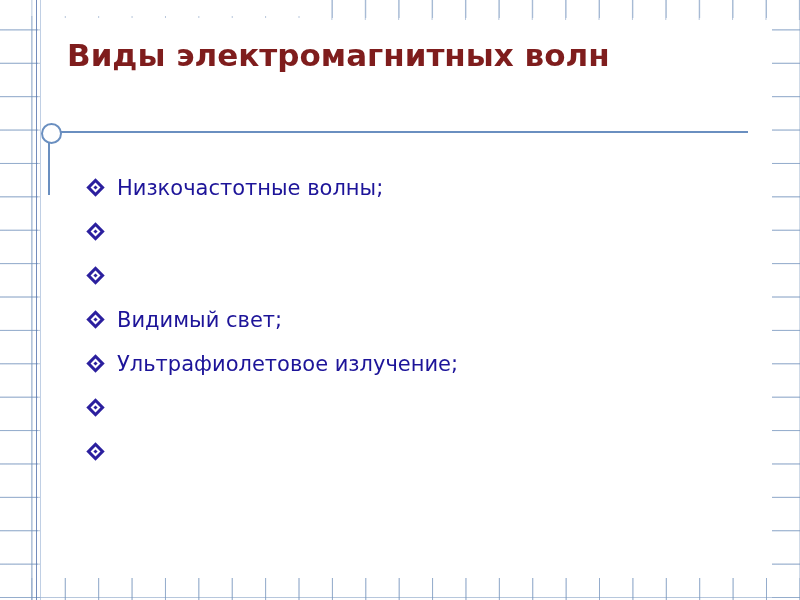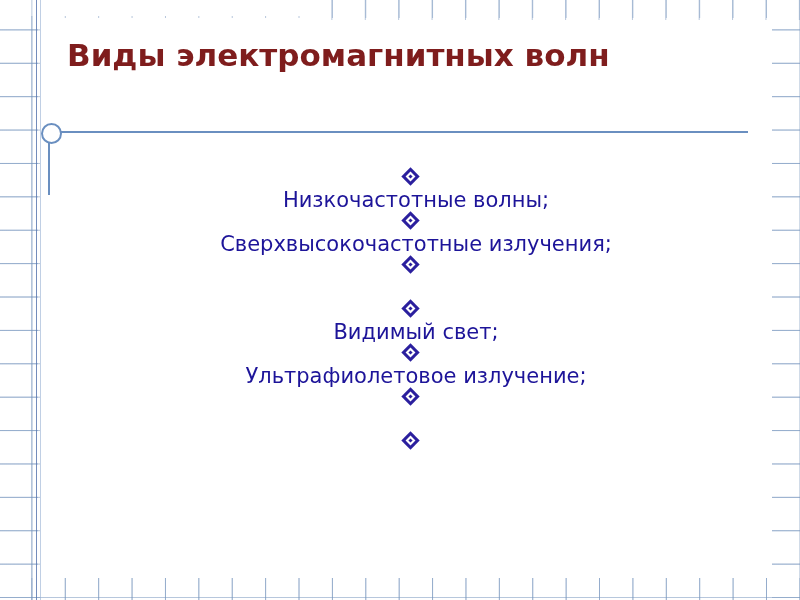--- a/index.html
+++ b/index.html
@@ -166,21 +166,20 @@
   .bullets {
     position: absolute;
     left: 86px;
     top: 167px;
     width: 660px;
   }
   .bullet-row {
     display: flex;
     align-items: center;
     height: 44px;
-    flex-direction: column;
   }
   .bullet-marker {
     position: relative;
     width: 22px;
     height: 22px;
     flex: 0 0 22px;
     margin-right: 9px;
   }
   .bullet-marker .d-outer {
     position: absolute;
@@ -250,21 +249,20 @@
       <span class="bullet-text">Низкочастотные волны;</span>
     </div>
 
 
     <div class="bullet-row">
       <span class="bullet-marker">
         <span class="d-outer"></span>
           <span class="d-inner"></span>
           <span class="d-core"></span>
       </span>
-      <span class="bullet-text">Сверхвысокочастотные излучения;</span>
     </div>
 
     <div class="bullet-row">
       <span class="bullet-marker">
         <span class="d-outer"></span>
           <span class="d-inner"></span>
           <span class="d-core"></span>
       </span>
     </div>
 

